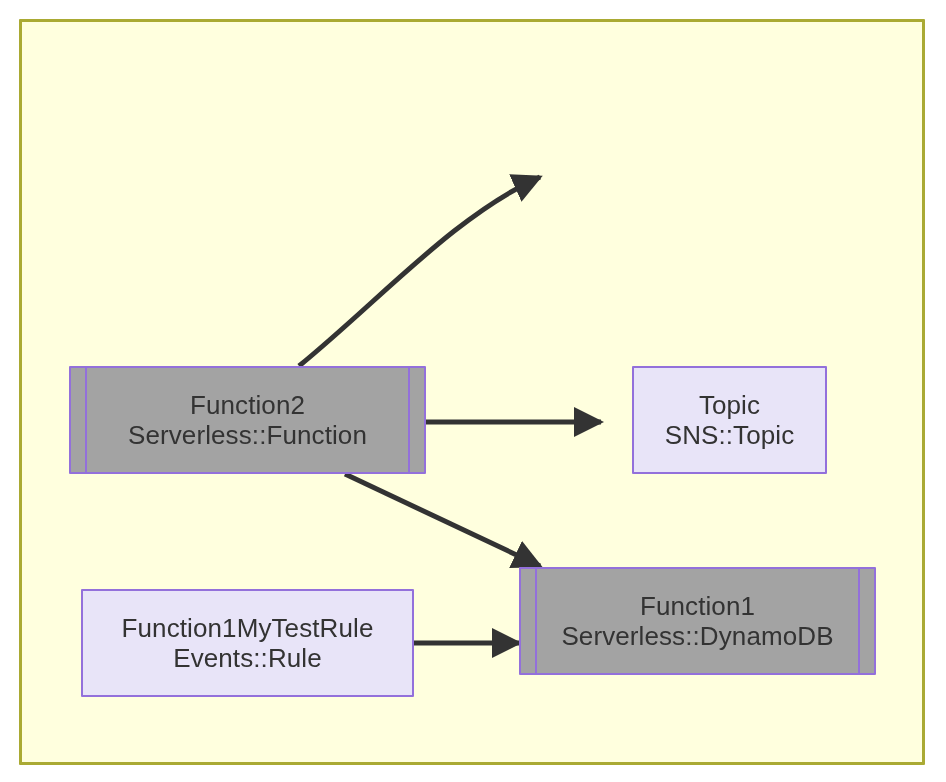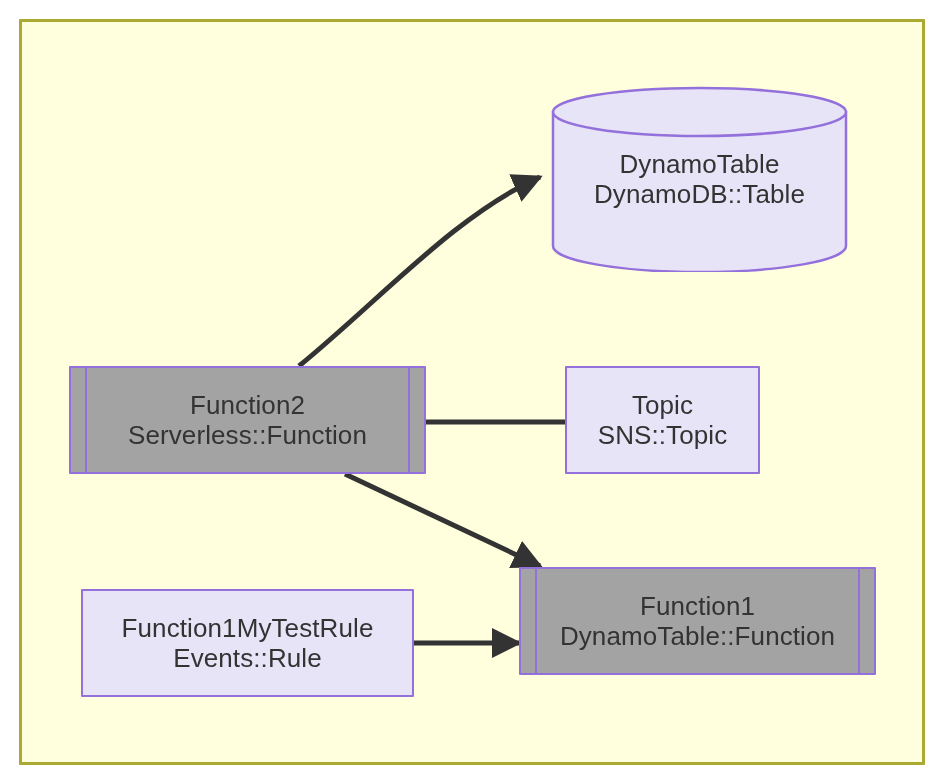--- a/index.html
+++ b/index.html
@@ -111,42 +111,34 @@
 
     <path d="M 299,366 C 380,300 455,215 540,177" fill="none" stroke="#333333" stroke-width="5" marker-end="url(#arrowhead)"></path>
 
     <path d="M 426,422 L 601,422" fill="none" stroke="#333333" stroke-width="5" marker-end="url(#arrowhead)"></path>
 
     <path d="M 345,474 L 540,566" fill="none" stroke="#333333" stroke-width="5" marker-end="url(#arrowhead)"></path>
 
     <path d="M 414,643 L 519,643" fill="none" stroke="#333333" stroke-width="5" marker-end="url(#arrowhead)"></path>
   </svg>
 
-  <div class="node node-cylinder" style="left:551px; top:86px; width:297px; height:186px;">
-    <svg class="cyl-svg" viewBox="0 0 297 186" preserveAspectRatio="none" xmlns="http://www.w3.org/2000/svg">
-      <path d="M 2,26 L 2,160 A 146.5,26 0 0 0 295,160 L 295,26 Z" fill="#e8e4f8" stroke="#9370db" stroke-width="2.5"></path>
-      <ellipse cx="148.5" cy="26" rx="146.5" ry="24" fill="#e8e4f8" stroke="#9370db" stroke-width="2.5"></ellipse>
-    </svg>
-    <span class="label">DynamoTable
-DynamoDB::Table</span>
-  </div>
 
   <div class="node node-subroutine" style="left:69px; top:366px; width:357px; height:108px;">
     <span class="label">Function2
 Serverless::Function</span>
   </div>
 
-  <div class="node node-rect" style="left:565px; top:366px; width:195px; height:108px;">
+  <div class="node node-rect" style="left:632px; top:366px; width:195px; height:108px;">
     <span class="label">Topic
 SNS::Topic</span>
   </div>
 
   <div class="node node-rect" style="left:81px; top:589px; width:333px; height:108px;text-align:center;">
     <span class="label">Function1MyTestRule
 Events::Rule</span>
   </div>
 
   <div class="node node-subroutine" style="left:519px; top:567px; width:357px; height:108px;">
     <span class="label">Function1
-DynamoTable::Function</span>
+Serverless::DynamoDB</span>
   </div>
 
 </div>
 
 </body></html>

